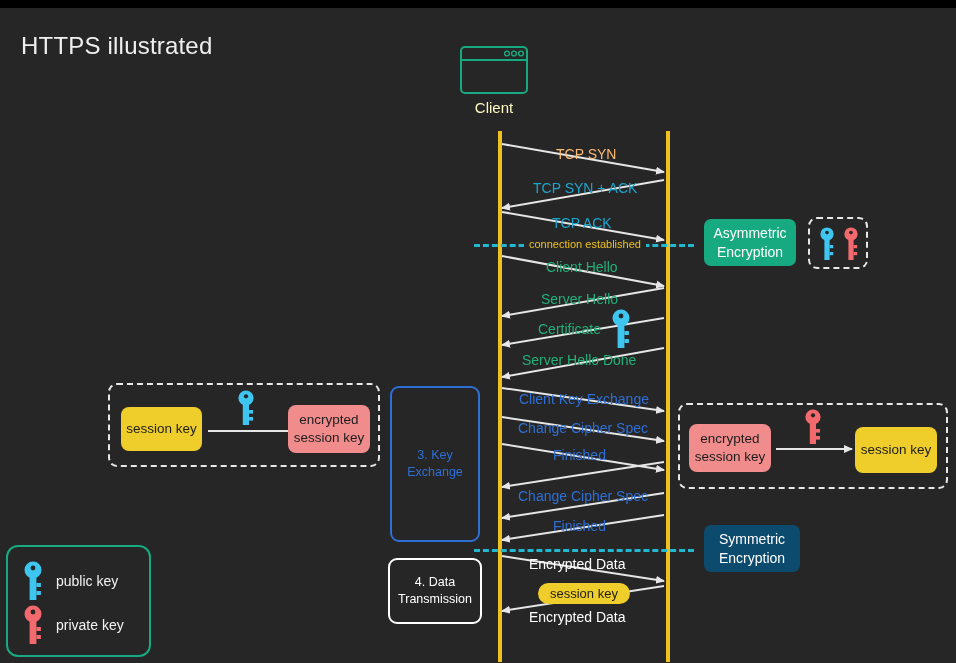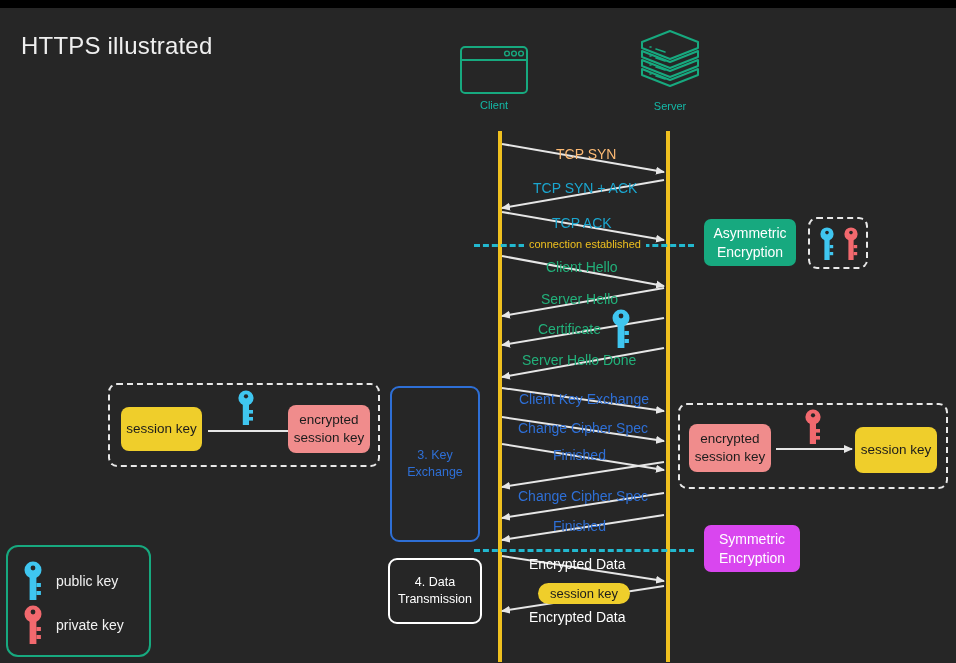--- a/index.html
+++ b/index.html
@@ -13,21 +13,21 @@
     position:absolute;left:21px;top:32px;
     font-size:24px;color:#efefef;letter-spacing:.2px;font-weight:400;
   }
 
   
   .lifeline{position:absolute;width:4px;background:#EFC01F;}
 
   
   .endpoint{position:absolute;text-align:center;}
   .endpoint .cap{
-    color:#14b8a6;font-size:11px;margin-top:4px;
+    color:#fef9c3;font-size:15px;margin-top:4px;
   }
   .icon-svg{display:block;margin:0 auto;}
 
   
   .phase{
     position:absolute;border:2px solid #000;border-radius:9px;
     display:flex;align-items:center;justify-content:center;text-align:center;
     font-size:12.5px;line-height:1.35;box-sizing:border-box;
   }
   .phase .ptxt{white-space:pre-line;}
@@ -93,41 +93,20 @@
     <svg class="icon-svg" width="70" height="50" viewBox="0 0 70 50">
       <rect x="2" y="2" width="66" height="46" rx="4" fill="none" stroke="#17A97F" stroke-width="2"></rect>
       <line x1="2" y1="15" x2="68" y2="15" stroke="#17A97F" stroke-width="2"></line>
       <circle cx="48" cy="8.5" r="2.4" fill="none" stroke="#17A97F" stroke-width="1.4"></circle>
       <circle cx="55" cy="8.5" r="2.4" fill="none" stroke="#17A97F" stroke-width="1.4"></circle>
       <circle cx="62" cy="8.5" r="2.4" fill="none" stroke="#17A97F" stroke-width="1.4"></circle>
     </svg>
     <div class="cap">Client</div>
   </div>
 
-  <div class="endpoint" style="left:628px;top:28px;width:84px;">
-    <svg class="icon-svg" width="70" height="68" viewBox="0 0 70 68">
-      <g fill="none" stroke="#17A97F" stroke-width="2" stroke-linejoin="round">
-        <path d="M35 3 L63 14 L63 20 L35 31 L7 20 L7 14 Z"></path>
-        <path d="M7 23 L35 34 L63 23 L63 29 L35 40 L7 29 Z"></path>
-        <path d="M7 32 L35 43 L63 32 L63 38 L35 49 L7 38 Z"></path>
-        <path d="M7 41 L35 52 L63 41 L63 47 L35 58 L7 47 Z"></path>
-      </g>
-      <g stroke="#17A97F" stroke-width="1.6" stroke-linecap="round">
-        <line x1="15" y1="19" x2="16" y2="19"></line>
-          <line x1="21" y1="21" x2="30" y2="24"></line>
-        <line x1="15" y1="28" x2="16" y2="28"></line>
-          <line x1="21" y1="30" x2="30" y2="33"></line>
-        <line x1="15" y1="37" x2="16" y2="37"></line>
-          <line x1="21" y1="39" x2="30" y2="42"></line>
-        <line x1="15" y1="46" x2="16" y2="46"></line>
-          <line x1="21" y1="48" x2="30" y2="51"></line>
-      </g>
-    </svg>
-    <div class="cap">Server</div>
-  </div>
 
   <div class="lifeline" style="left: 498px; top: 131px; height: 531px; background: rgb(239, 192, 31);"></div>
   <div class="lifeline" style="left: 666px; top: 131px; height: 531px; background: rgb(239, 192, 31);"></div>
 
   <div class="phase" id="phase2" style="left: 390px; top: 386px; width: 90px; height: 156px; border-color: rgb(46, 111, 214); color: rgb(46, 111, 214);">
     <span class="ptxt">3. Key
 Exchange</span>
   </div>
   <div class="phase" id="phase3" style="left: 388px; top: 558px; width: 94px; height: 66px; border-color: rgb(255, 255, 255); color: rgb(255, 255, 255);">
     <span class="ptxt">4. Data
@@ -197,21 +176,21 @@
 
   <div class="divider" style="left: 474px; top: 244px; width: 220px; border-top-color: rgb(34, 184, 207);"></div>
   <div class="divlabel" style="left: 524px; top: 238px; color: rgb(239, 192, 31);">connection established</div>
 
   <div class="divider" style="left: 474px; top: 549px; width: 220px; border-top-color: rgb(34, 184, 207);"></div>
 
   <div class="badge" style="left: 704px; top: 219px; width: 92px; height: 47px; background: rgb(23, 169, 127);">
     <span>Asymmetric
 Encryption</span>
   </div>
-  <div class="badge" style="left: 704px; top: 525px; width: 96px; height: 47px; background: #d946ef;">
+  <div class="badge" style="left: 704px; top: 525px; width: 96px; height: 47px; background: #0c4a6e;">
     <span>Symmetric
 Encryption</span>
   </div>
 
   <div class="dashgroup" style="left:808px;top:217px;width:60px;height:52px;">
     <svg style="position:absolute;left:9px;top:8px;" width="17" height="34" viewBox="0 0 17 34">
       <circle cx="8" cy="7" r="6.6" fill="#3FC6F0"></circle>
       <circle cx="8" cy="5.6" r="1.8" fill="#262626"></circle>
       <rect x="5.4" y="11" width="5.2" height="22" fill="#3FC6F0"></rect>
       <rect x="10.6" y="18" width="3.6" height="3.2" fill="#3FC6F0"></rect>

